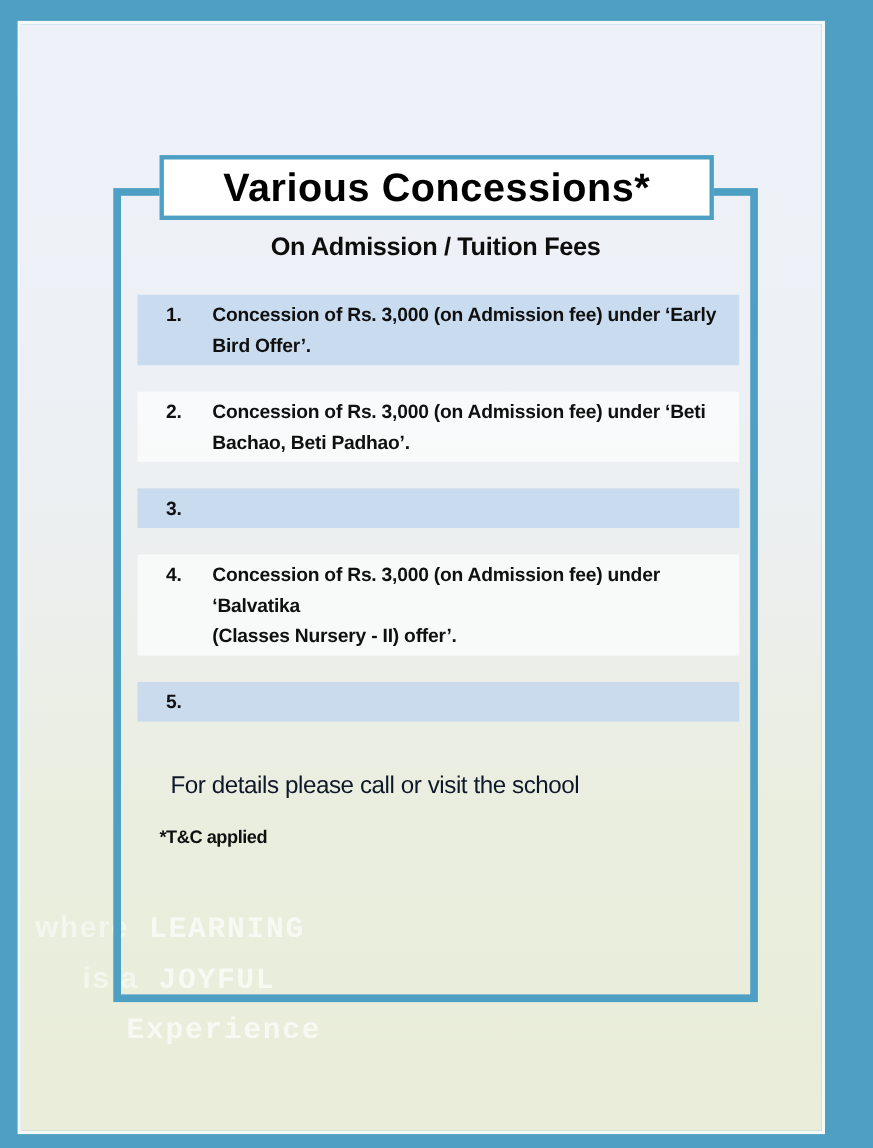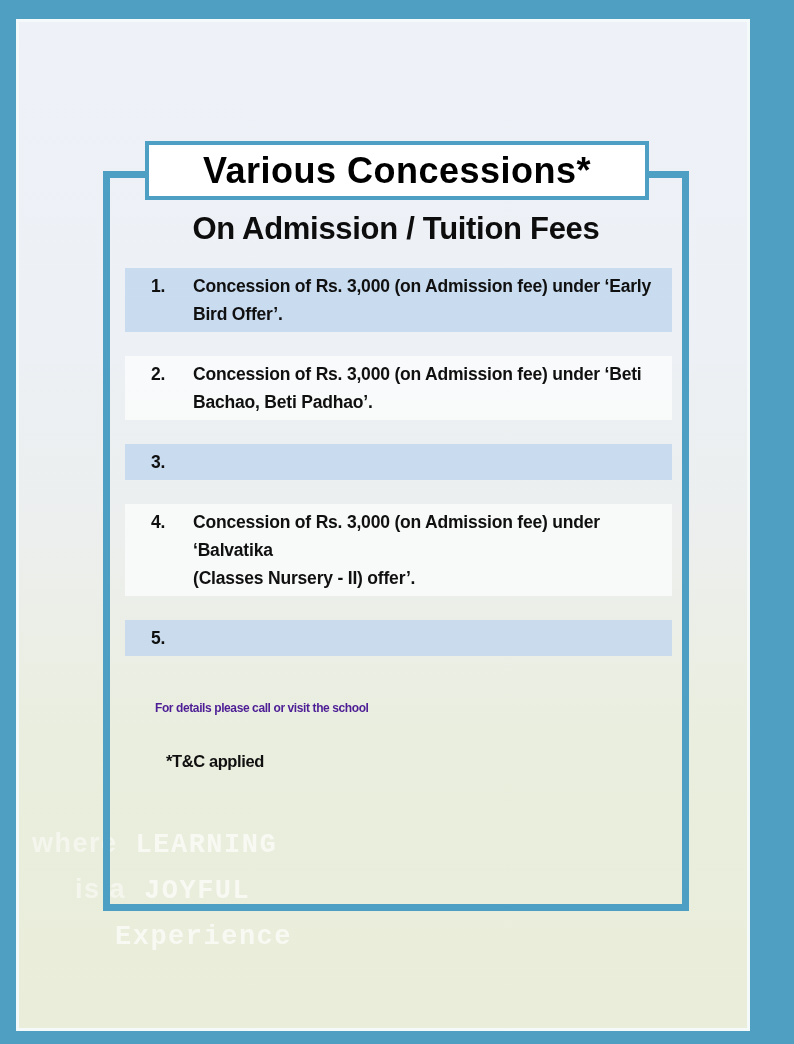--- a/index.html
+++ b/index.html
@@ -62,36 +62,36 @@
   .title-box {
     position:absolute; left:145px; top:141px; width:504px; height:59px;
     box-sizing:border-box; background:#ffffff; border:4px solid #4d9fc3; z-index:5;
     display:flex; align-items:center; justify-content:center;
   }
   .title-text {
     font-size:36px; font-weight:bold; color:#000000; letter-spacing:0.5px;
   }
   .subtitle {
     position:absolute; left:103px; top:211px; width:586px; z-index:4;
-    text-align:center; font-size:31px; font-weight:bold; color:#0d0d0d; letter-spacing:-0.3px;
+    text-align:center; font-size:23px; font-weight:bold; color:#0d0d0d; letter-spacing:-0.3px;
   }
   
   .list { position:absolute; left:125px; top:268px; width:547px; z-index:4; }
   .item {
     display:flex; box-sizing:border-box; padding:4px 0; margin-bottom:24px;
     font-size:17.5px; font-weight:bold; color:#101010; line-height:28px; letter-spacing:-0.2px;
   }
   .item-blue  { background:rgba(193,215,238,0.82); }
   .item-white { background:rgba(250,251,252,0.85); }
   .item .num { flex:none; width:42px; padding-left:26px; box-sizing:content-box; }
   .item .txt { flex:1; white-space:pre-line; padding-right:6px; }
 
   .note-call { position:absolute; left:155px; top:701px; z-index:4;
-    font-size:12px; font-weight:bold; color:#4c1d95; letter-spacing:-0.4px; }
-  .note-tc   { position:absolute; left:166px; top:752px; z-index:4;
+    font-size:22px; font-weight:normal; color:#0f172a; letter-spacing:-0.4px; }
+  .note-tc   { position:absolute; left:145px; top:752px; z-index:4;
     font-size:16.5px; font-weight:bold; color:#101010; letter-spacing:-0.4px; }
 </style>
 </head>
 <body>
 
 <div class="canvas">
   <div class="content">
 
     <div class="photo">
       <div class="band-top"></div>

